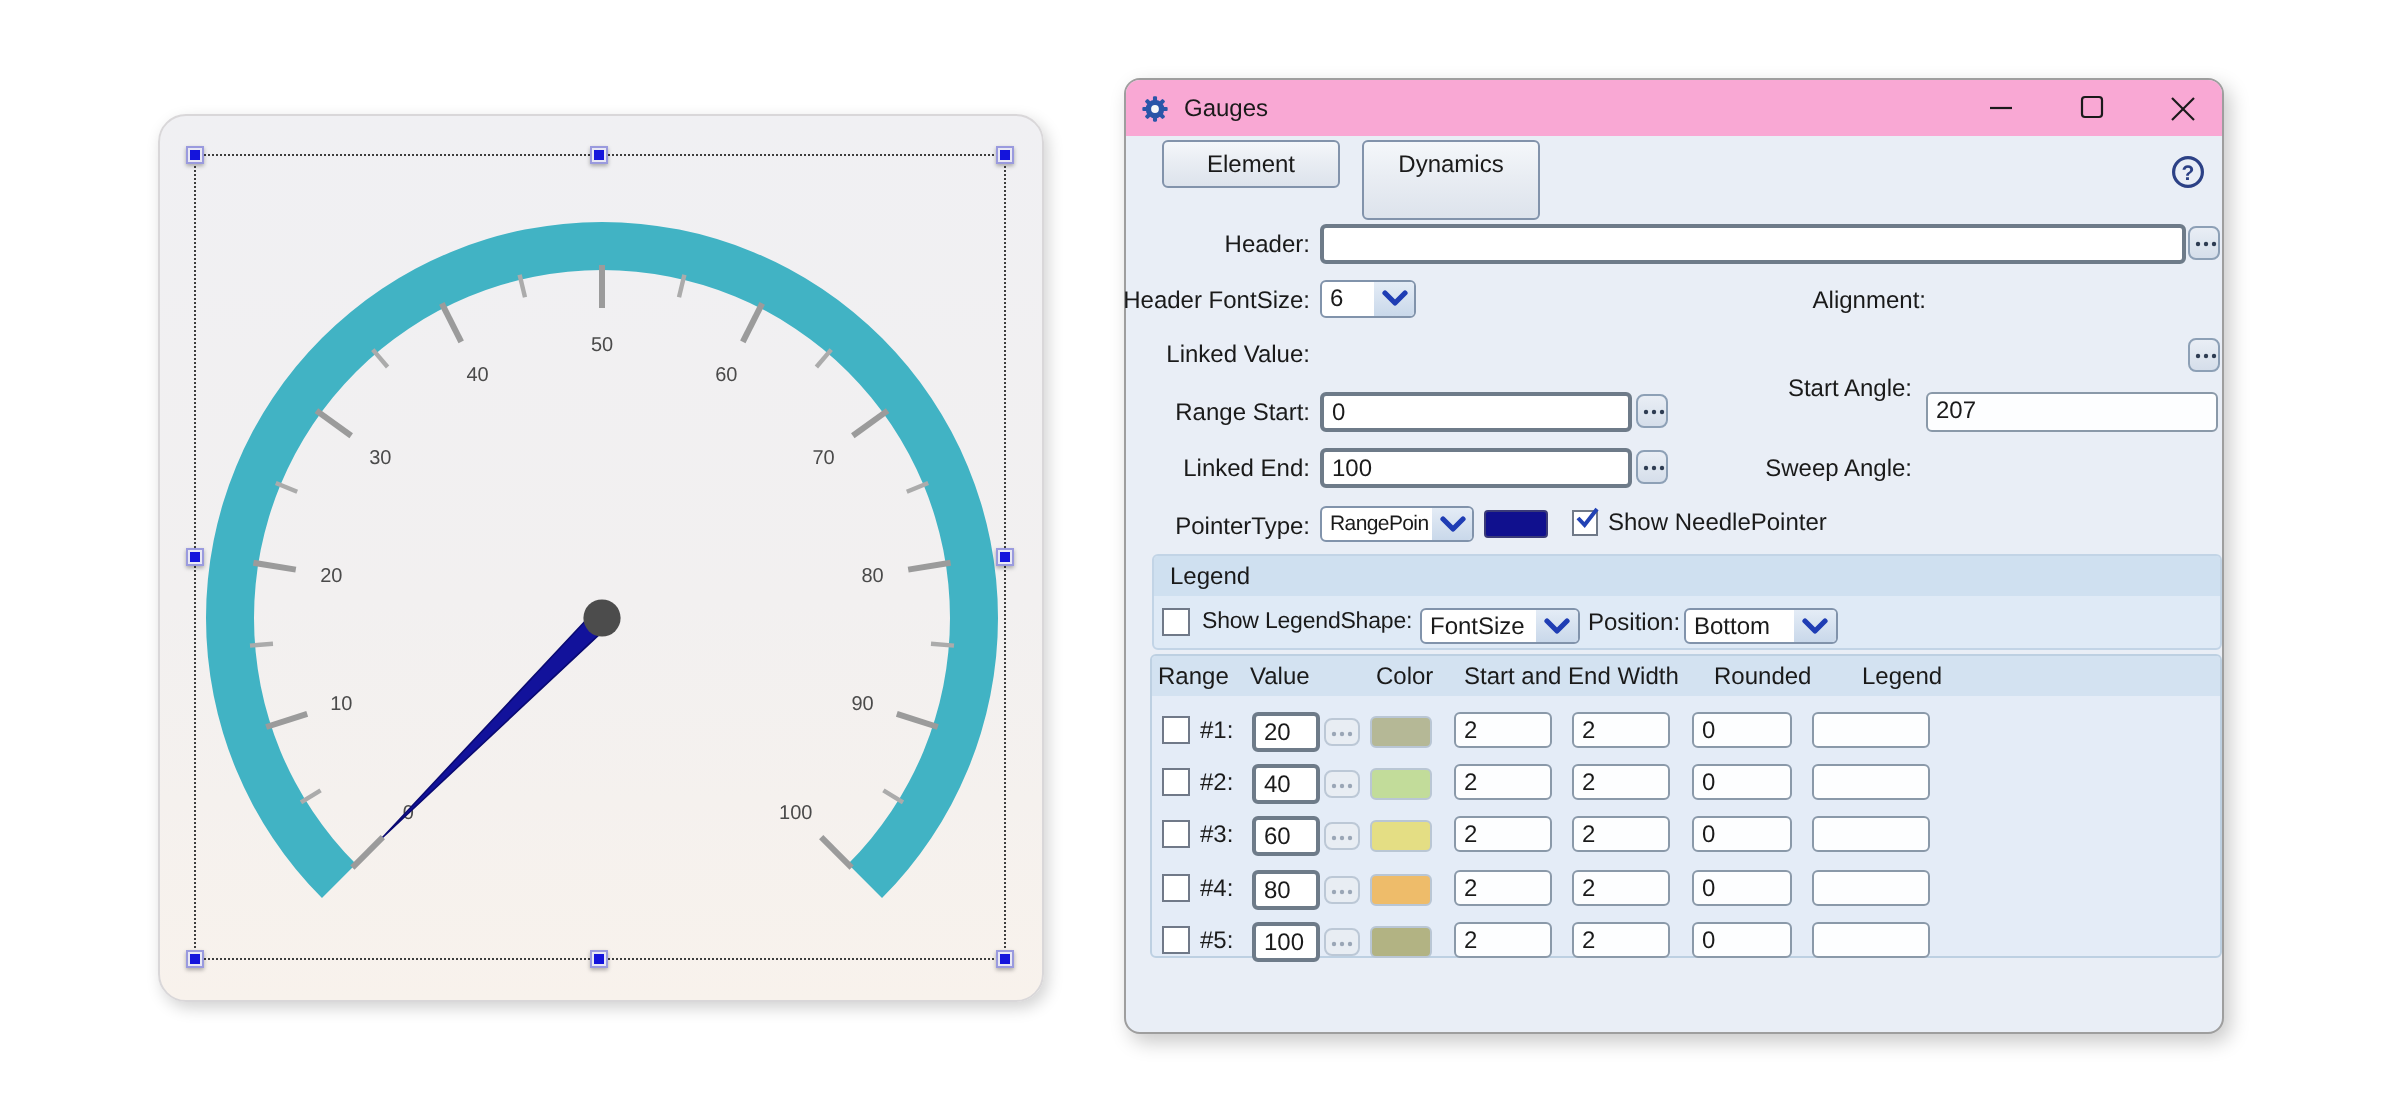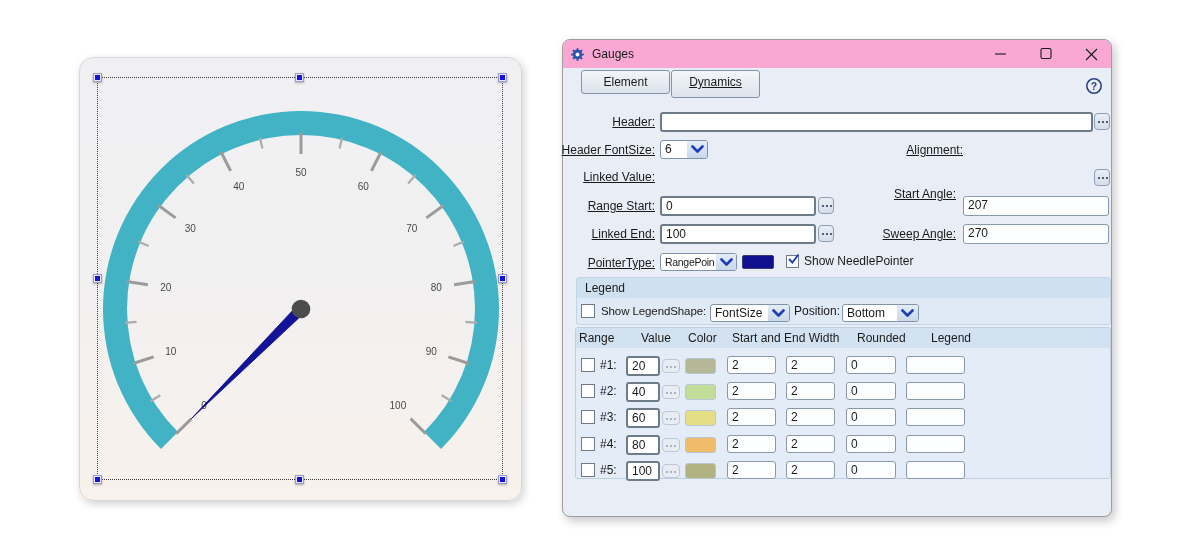--- a/index.html
+++ b/index.html
@@ -9,21 +9,21 @@
 #card { left:79px; top:57px; width:443px; height:444px; border-radius:14px;
   background:linear-gradient(180deg,#f0f0f3 0%,#f2f0f0 55%,#f8f2ec 100%);
   border:1px solid #d9d7d9; box-shadow:2px 3px 8px rgba(0,0,0,0.18); }
 #selrect { left:17px; top:19px; width:406px; height:403px; border:1px dotted #3d3d3d; }
 .hnd { position:absolute; width:9px; height:9px; background:#e8e8f4; border:1px solid #9a9ade; box-shadow:0 1px 2px rgba(0,0,0,.3); }
 .hnd::after { content:""; position:absolute; left:1px; top:1px; width:5px; height:5px; background:#1414dc; }
 
 #win { left:562px; top:39px; width:550px; height:478px; border-radius:8px; background:#e9eef6;
   border:1px solid #9e9e9e; box-shadow:3px 4px 10px rgba(0,0,0,0.22); font-size:12px; color:#1a1a1a; }
 #titlebar { position:absolute; left:0; top:0; width:548px; height:28px; background:#f9a8d4; border-radius:7px 7px 0 0; }
-.lbl { position:absolute; height:20px; line-height:20px; white-space:nowrap;text-decoration:underline; }
+.lbl { position:absolute; height:20px; line-height:20px; white-space:nowrap; }
 .inp { position:absolute; background:#ffffff; border:2px solid #6e7b89; border-radius:3px; line-height:16px; padding:0 0 0 4px; white-space:nowrap; overflow:hidden; }
 .inp2 { position:absolute; background:#fdfeff; border:1px solid #8a99a9; border-radius:3px; line-height:17px; padding:0 0 0 4px; white-space:nowrap; overflow:hidden; }
 .btn { position:absolute; background:linear-gradient(180deg,#f4f7fa 0%,#e9edf3 45%,#dde3ec 100%); border:1px solid #8293ab; border-radius:3px; text-align:center; }
 .dots { position:absolute; background:linear-gradient(180deg,#e9eef5 0%,#d5deea 100%); border:1px solid #8da0b6; border-radius:4px; text-align:center; color:#32405a; }
 .dd { position:absolute; background:#fff; border:1px solid #8193ab; border-radius:3px; overflow:hidden; }
 .dd .tx { position:absolute; left:4px; top:0; line-height:17px; }
 .dd .ar { position:absolute; right:0; top:0; bottom:0; width:22px; background:linear-gradient(180deg,#e4ecf6 0%,#c9d8ea 100%); }
 .chk { position:absolute; width:13px; height:13px; background:#fff; border:1px solid #707988; }
 .band { position:absolute; background:#cfe0f0; }
 svg text { font-family:"Liberation Sans", sans-serif; }
@@ -100,21 +100,21 @@
       </svg>
     <div class="abs" style="left:29px;top:7px;font-size:12px;">Gauges</div>
     <svg class="abs" style="left:431px;top:6px" width="110" height="16" viewBox="0 0 110 16">
       <line x1="1" y1="8" x2="12" y2="8" stroke="#1a1a1a" stroke-width="1.1"></line>
       <rect x="47" y="2.5" width="10" height="10" rx="1.5" fill="none" stroke="#1a1a1a" stroke-width="1.1"></rect>
       <line x1="92" y1="3" x2="103" y2="14" stroke="#1a1a1a" stroke-width="1.1"></line>
       <line x1="103" y1="3" x2="92" y2="14" stroke="#1a1a1a" stroke-width="1.1"></line>
     </svg>
   </div>
   <div class="btn" style="left:18px;top:30px;width:89px;height:24px;line-height:22px;">Element</div>
-  <div class="btn" style="left:108px;top:30px;width:89px;height:28px;line-height:22px;text-decoration:underline;">Dynamics</div>
+  <div class="btn" style="left:118px;top:30px;width:89px;height:40px;line-height:22px;">Dynamics</div>
   <svg class="abs" style="left:522px;top:37px" width="18" height="18" viewBox="0 0 18 18">
     <circle cx="9" cy="9" r="7.2" fill="none" stroke="#2c4186" stroke-width="1.6"></circle>
     <text x="9" y="13" text-anchor="middle" font-size="10.5" font-weight="bold" fill="#2c4186">?</text>
   </svg>
 
   <div class="lbl" style="right:456px;top:72px;">Header:</div>
   <div class="inp" style="left:97px;top:72px;width:433px;height:20px;"></div>
   <div class="dots" style="left:531px;top:73px;width:16px;height:17px;line-height:13px;font-size:9px;">
       <svg width="12" height="4" viewBox="0 0 12 4" style="position:absolute;left:2px;top:6px">
         <circle cx="2" cy="2" r="1.1" fill="#2e3c52"></circle>
@@ -158,21 +158,20 @@
   <div class="lbl" style="right:456px;top:184px;">Linked End:</div>
   <div class="inp" style="left:97px;top:184px;width:156px;height:20px;">100</div>
   <div class="dots" style="left:255px;top:185px;width:16px;height:17px;line-height:13px;font-size:9px;">
       <svg width="12" height="4" viewBox="0 0 12 4" style="position:absolute;left:2px;top:6px">
         <circle cx="2" cy="2" r="1.1" fill="#2e3c52"></circle>
         <circle cx="6" cy="2" r="1.1" fill="#2e3c52"></circle>
         <circle cx="10" cy="2" r="1.1" fill="#2e3c52"></circle>
       </svg>
     </div>
   <div class="lbl" style="right:155px;top:184px;">Sweep Angle:</div>
-  <div class="inp2" style="left:400px;top:184px;width:146px;height:20px;">270</div>
 
   <div class="lbl" style="right:456px;top:213px;">PointerType:</div>
   <div class="dd" style="left:97px;top:213px;width:77px;height:18px;">
       <span class="tx" style="font-size:10.5px;letter-spacing:-0.3px;">RangePoin</span>
       <span class="ar" style="width:20px;">
         <svg width="13" height="9" viewBox="0 0 13 9" style="position:absolute;left:4px;top:4px">
           <path d="M 1.5 1.5 L 6.5 6.5 L 11.5 1.5" fill="none" stroke="#1f3db4" stroke-width="2.6" stroke-linecap="round" stroke-linejoin="round"></path>
         </svg>
       </span>
     </div>
@@ -203,21 +202,21 @@
           <svg width="13" height="9" viewBox="0 0 13 9" style="position:absolute;left:4px;top:4px">
             <path d="M 1.5 1.5 L 6.5 6.5 L 11.5 1.5" fill="none" stroke="#1f3db4" stroke-width="2.6" stroke-linecap="round" stroke-linejoin="round"></path>
           </svg>
         </span>
       </div>
   </div>
 
   <div class="abs" style="left:12px;top:287px;width:536px;height:152px;border:1px solid #bdd0e2;border-radius:3px;background:#e4ecf7;">
     <div class="band" style="left:0;top:0;width:534px;height:20px;background:#d3e2f1;border-radius:2px 2px 0 0;"></div>
     <div class="abs" style="left:3px;top:3px;">Range</div>
-    <div class="abs" style="left:49px;top:3px;margin-left:16px;">Value</div>
+    <div class="abs" style="left:49px;top:3px;">Value</div>
     <div class="abs" style="left:112px;top:3px;">Color</div>
     <div class="abs" style="left:156px;top:3px;">Start and End Width</div>
     <div class="abs" style="left:281px;top:3px;">Rounded</div>
     <div class="abs" style="left:355px;top:3px;">Legend</div>
 
     <div id="rows">
     <div class="chk" style="left:5px;top:30px;width:14px;height:14px;"></div>
     <div class="abs" style="left:24px;top:30px;">#1:</div>
     <div class="inp" style="left:50px;top:28px;width:34px;height:20px;">20</div>
     <div class="abs" style="left:86px;top:31px;width:18px;height:14px;background:#e8edf3;border:1px solid #bcc8d6;border-radius:4px;">

